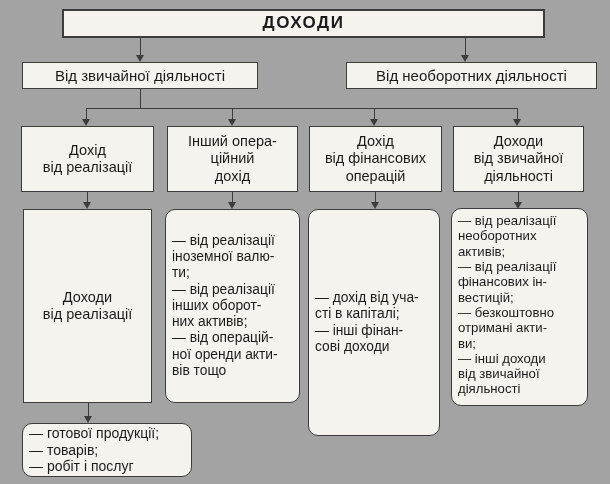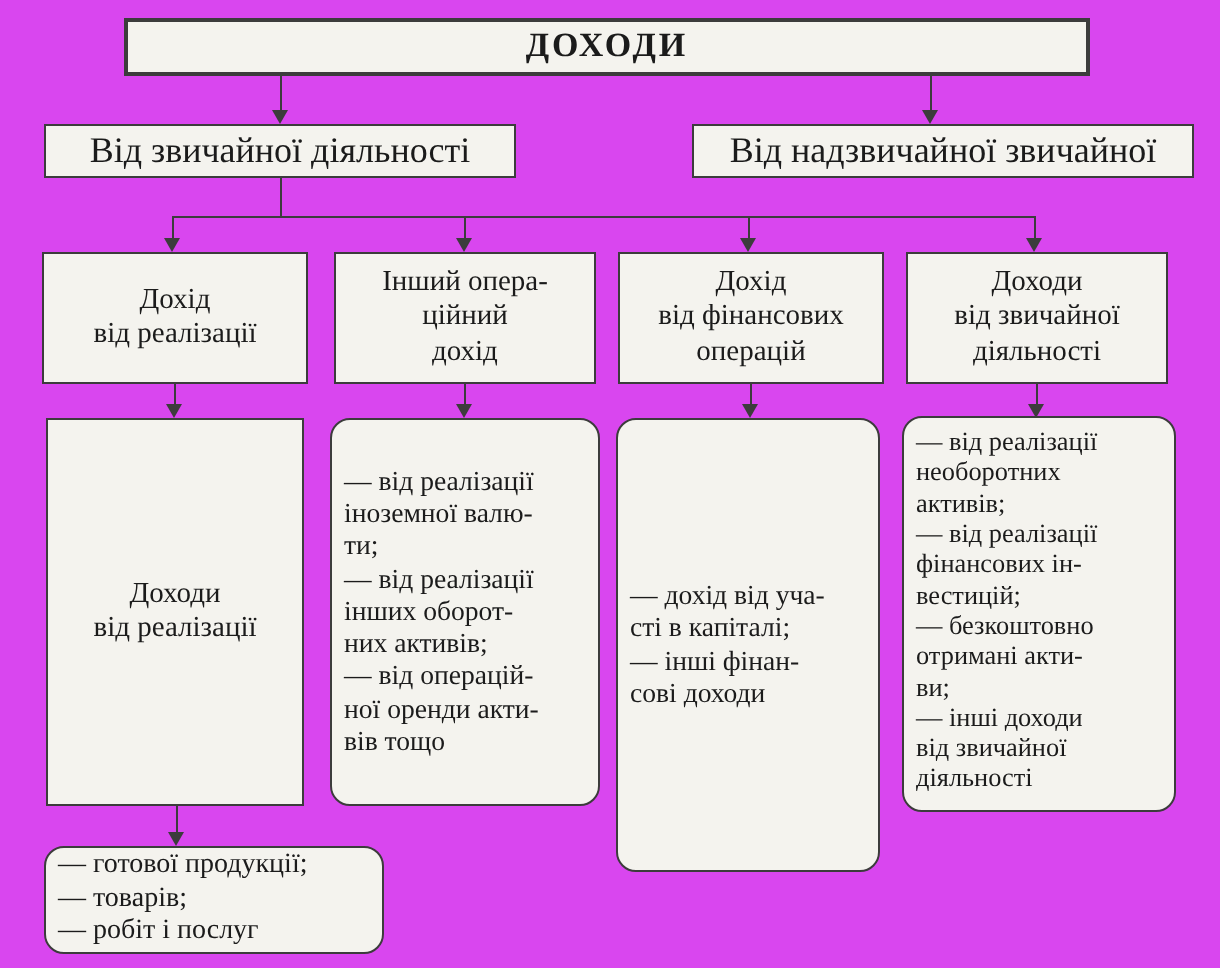--- a/index.html
+++ b/index.html
@@ -4,43 +4,43 @@
 <style>
   html, body {
     margin: 0;
     padding: 0;
     background: #e8e7e2;
   }
   #stage {
     position: relative;
     width: 610px;
     height: 484px;
-    background: #d946ef;
+    background: #a3a3a3;
     overflow: hidden;
-    font-family: Liberation Serif, serif;
+    font-family: Liberation Sans, sans-serif;
     color: #1b1b1b;
   }
   .box {
     position: absolute;
     box-sizing: border-box;
     border: 1px solid #3c3c3c;
     background: #f4f3ee;
     display: flex;
     align-items: center;
     justify-content: center;
     text-align: center;
     line-height: 1.18;
   }
   .title-box {
     border-width: 2px;
     font-weight: bold;
     font-size: 17px;
     letter-spacing: 1.5px;
   }
-  .lvl2-box { font-size: 18px; }
+  .lvl2-box { font-size: 15px; }
   .hdr-box  { font-size: 14.5px; padding: 2px; }
   .detail-box { font-size: 13.8px; }
   .list {
     text-align: left;
     justify-content: flex-start;
   }
   .multiline { white-space: pre-line; }
   .pad { padding: 4px 5px 4px 6px; border-radius: 10px; }
   .v-center { align-items: center; }
   .v-top { align-items: flex-start; }
@@ -75,21 +75,21 @@
 
   <div class="vline" style="left:140px; top:38px; height:17px;"></div>
   <div class="arrow-down" style="left:136px; top:55px;"></div>
   <div class="vline" style="left:465px; top:38px; height:17px;"></div>
   <div class="arrow-down" style="left:461px; top:55px;"></div>
 
   <div class="box lvl2-box" style="left:22px; top:62px; width:236px; height:27px;">
     <span>Від звичайної діяльності</span>
   </div>
   <div class="box lvl2-box" style="left:346px; top:62px; width:251px; height:27px;">
-    <span>Від надзвичайної звичайної</span>
+    <span>Від необоротних діяльності</span>
   </div>
 
   <div class="vline" style="left:140px; top:89px; height:19px;"></div>
   <div class="hline" style="left:86px; top:108px; width:432px;"></div>
   <div class="vline" style="left:86px;  top:108px; height:11px;"></div>
   <div class="arrow-down" style="left:82px;  top:119px;"></div>
   <div class="vline" style="left:232px; top:108px; height:11px;"></div>
   <div class="arrow-down" style="left:228px; top:119px;"></div>
   <div class="vline" style="left:374px; top:108px; height:11px;"></div>
   <div class="arrow-down" style="left:370px; top:119px;"></div>

